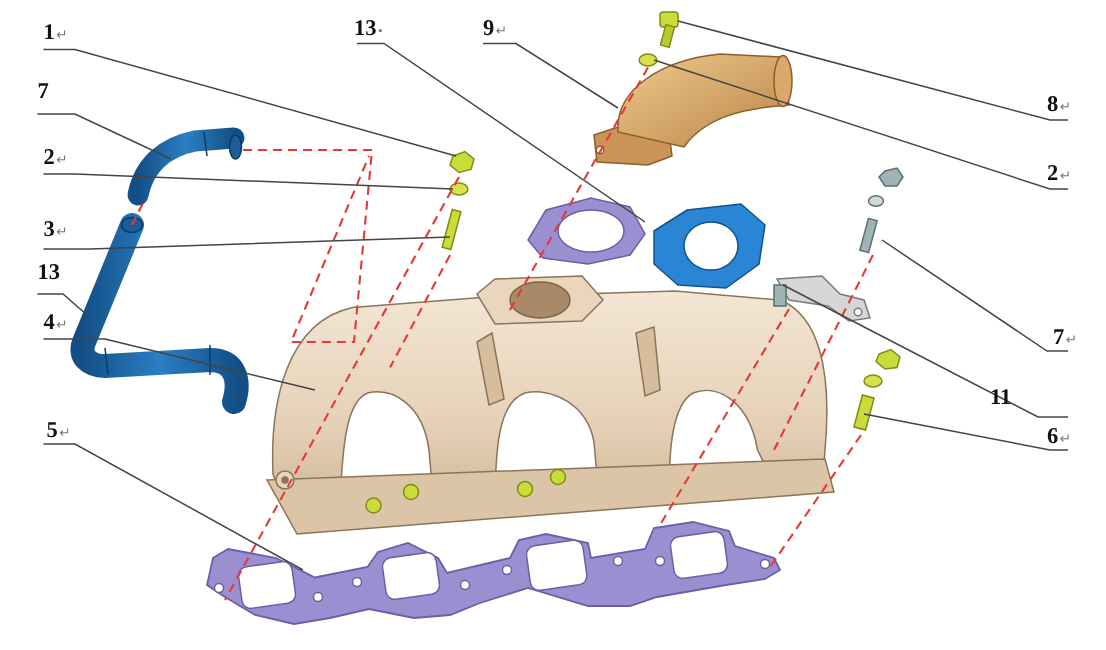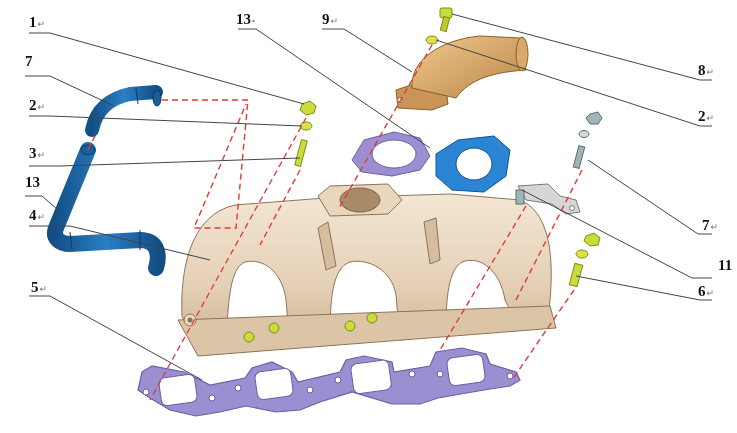--- a/index.html
+++ b/index.html
@@ -155,14 +155,14 @@
 <div class="callout" style="left:29px;top:98px;"><span>2</span><span class="mark">↵</span></div>
 <div class="callout" style="left:29px;top:146px;"><span>3</span><span class="mark">↵</span></div>
 <div class="callout" style="left:25px;top:175px;"><span>13</span><span class="mark"></span></div>
 <div class="callout" style="left:29px;top:208px;"><span>4</span><span class="mark">↵</span></div>
 <div class="callout" style="left:31px;top:280px;"><span>5</span><span class="mark">↵</span></div>
 <div class="callout" style="left:236px;top:12px;"><span>13</span><span class="mark">•</span></div>
 <div class="callout" style="left:322px;top:12px;"><span>9</span><span class="mark">↵</span></div>
 <div class="callout" style="left:698px;top:63px;"><span>8</span><span class="mark">↵</span></div>
 <div class="callout" style="left:698px;top:109px;"><span>2</span><span class="mark">↵</span></div>
 <div class="callout" style="left:702px;top:218px;"><span>7</span><span class="mark">↵</span></div>
-<div class="callout" style="left:718px;top:258px;"><span>11</span><span class="mark"></span></div>
+<div class="callout" style="left:660px;top:258px;"><span>11</span><span class="mark"></span></div>
 <div class="callout" style="left:698px;top:284px;"><span>6</span><span class="mark">↵</span></div>
 
 </body></html>

